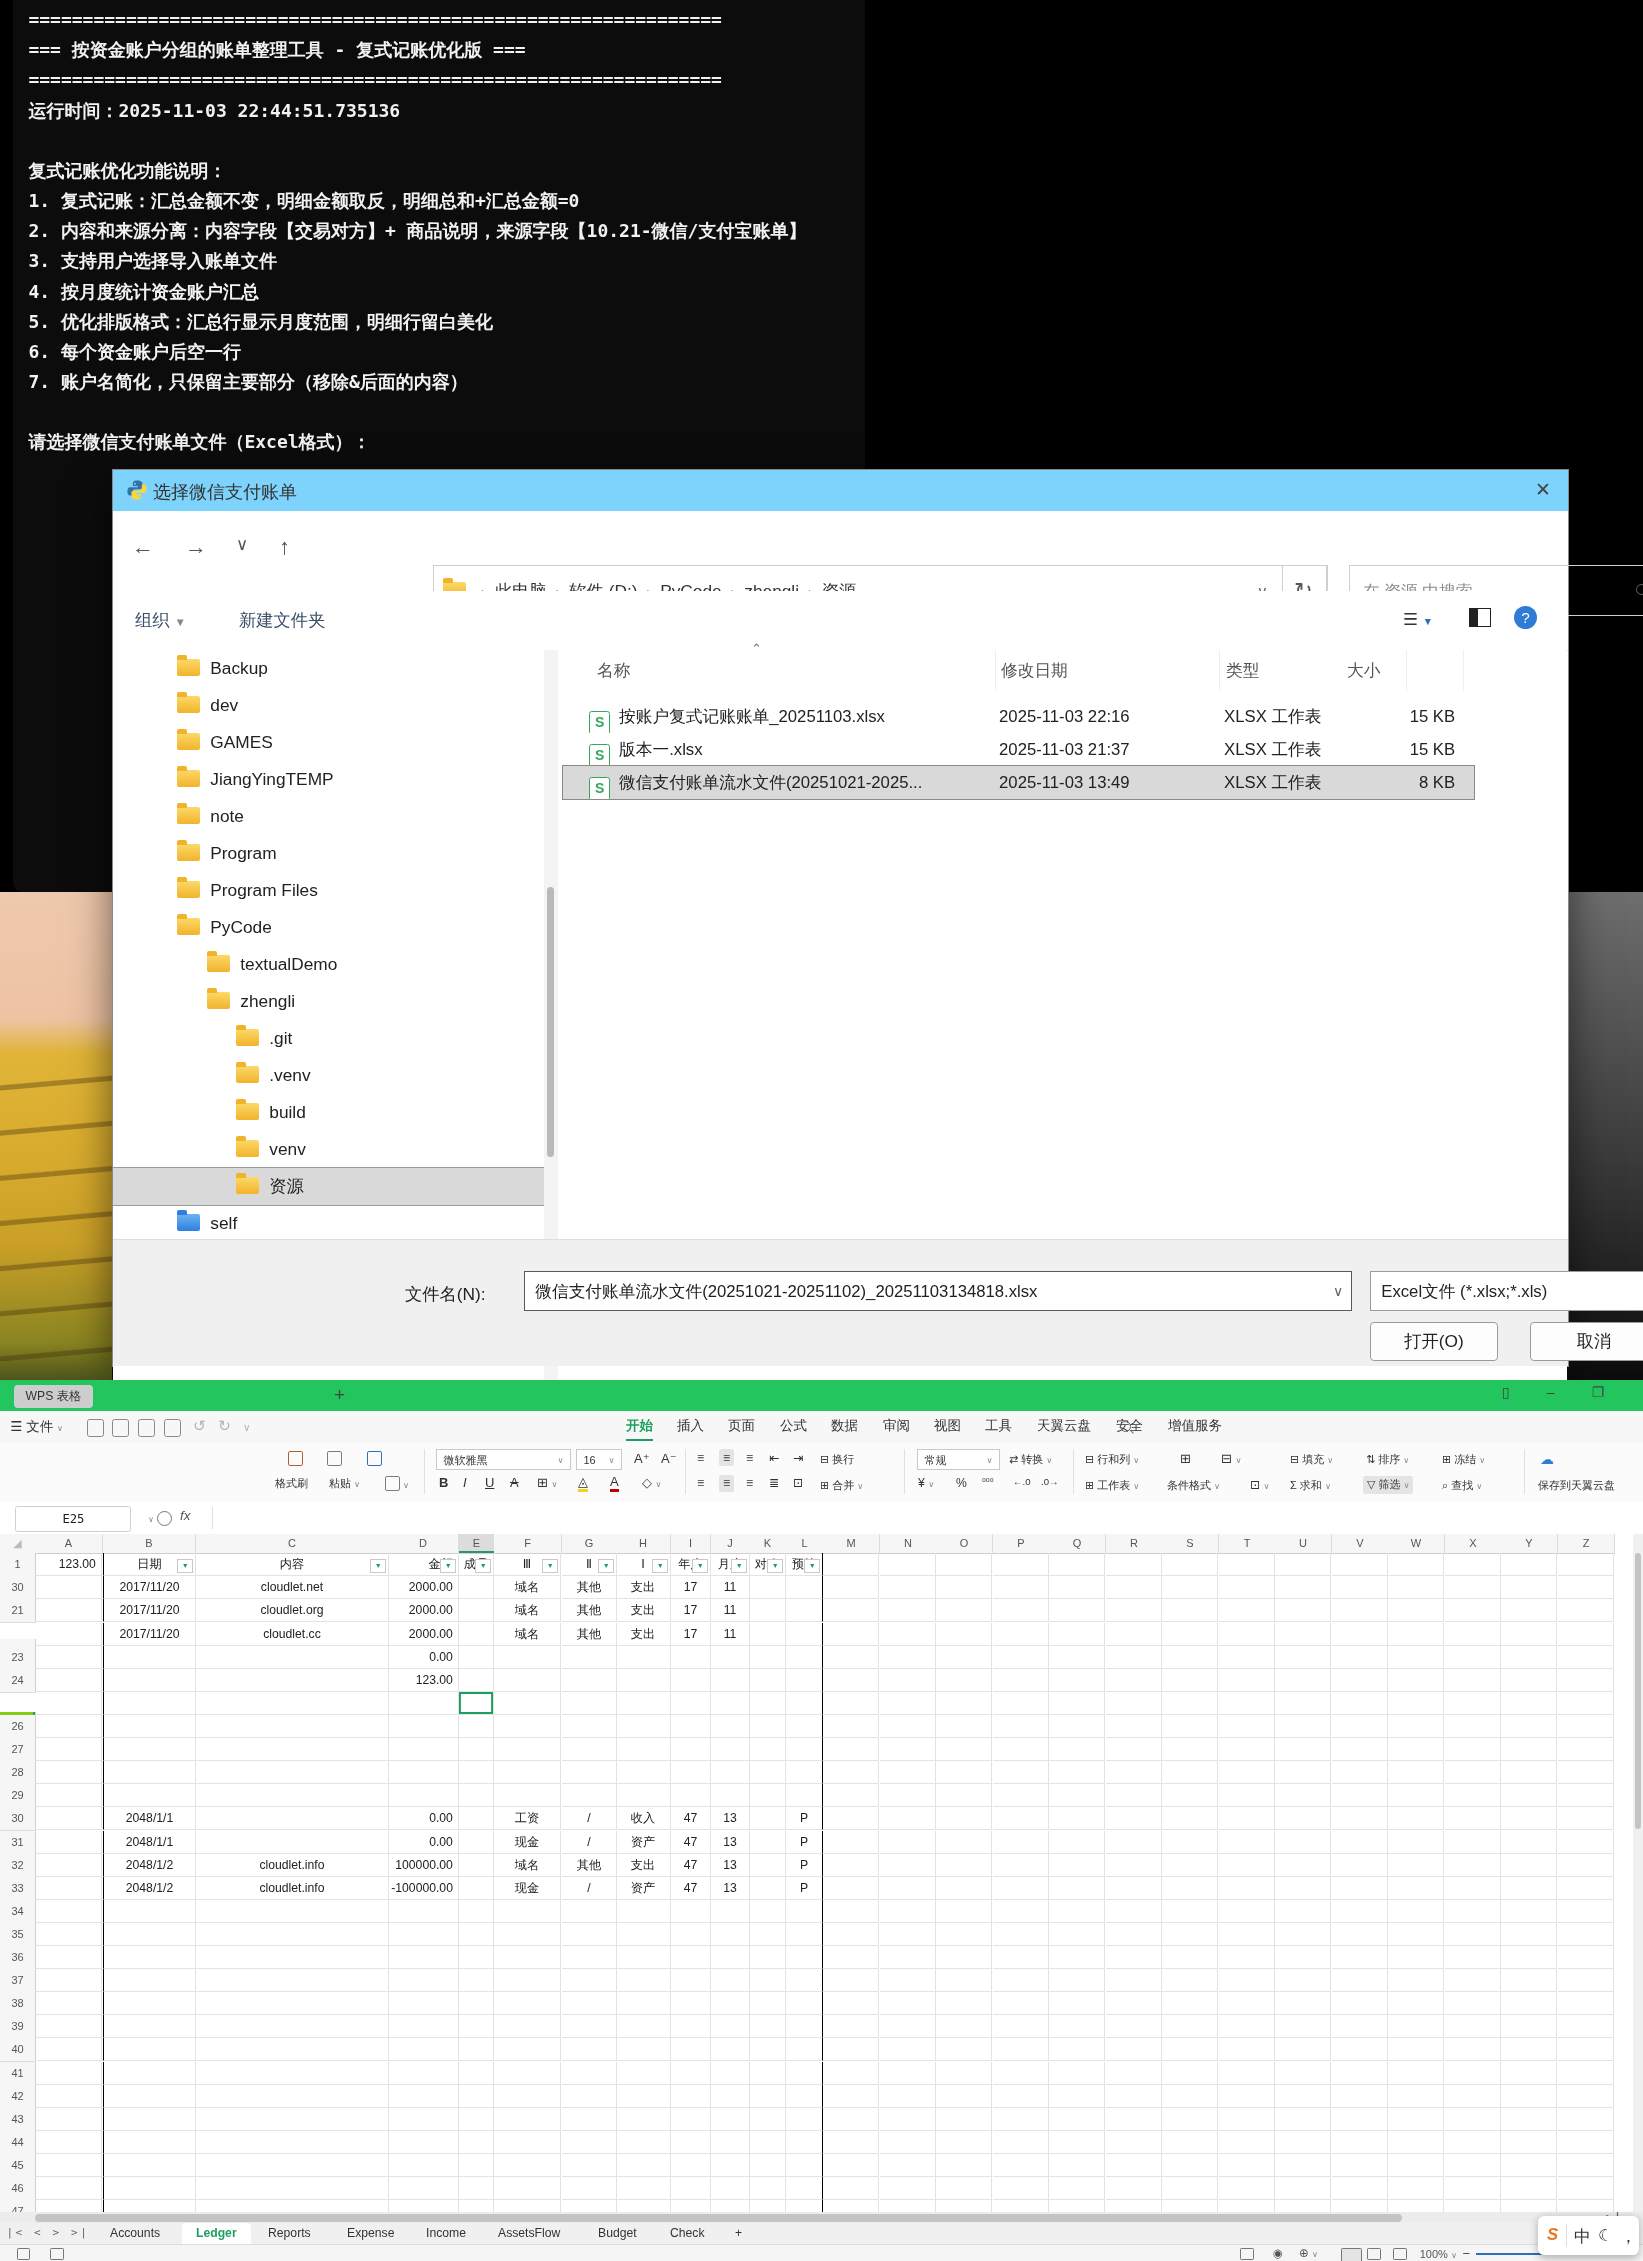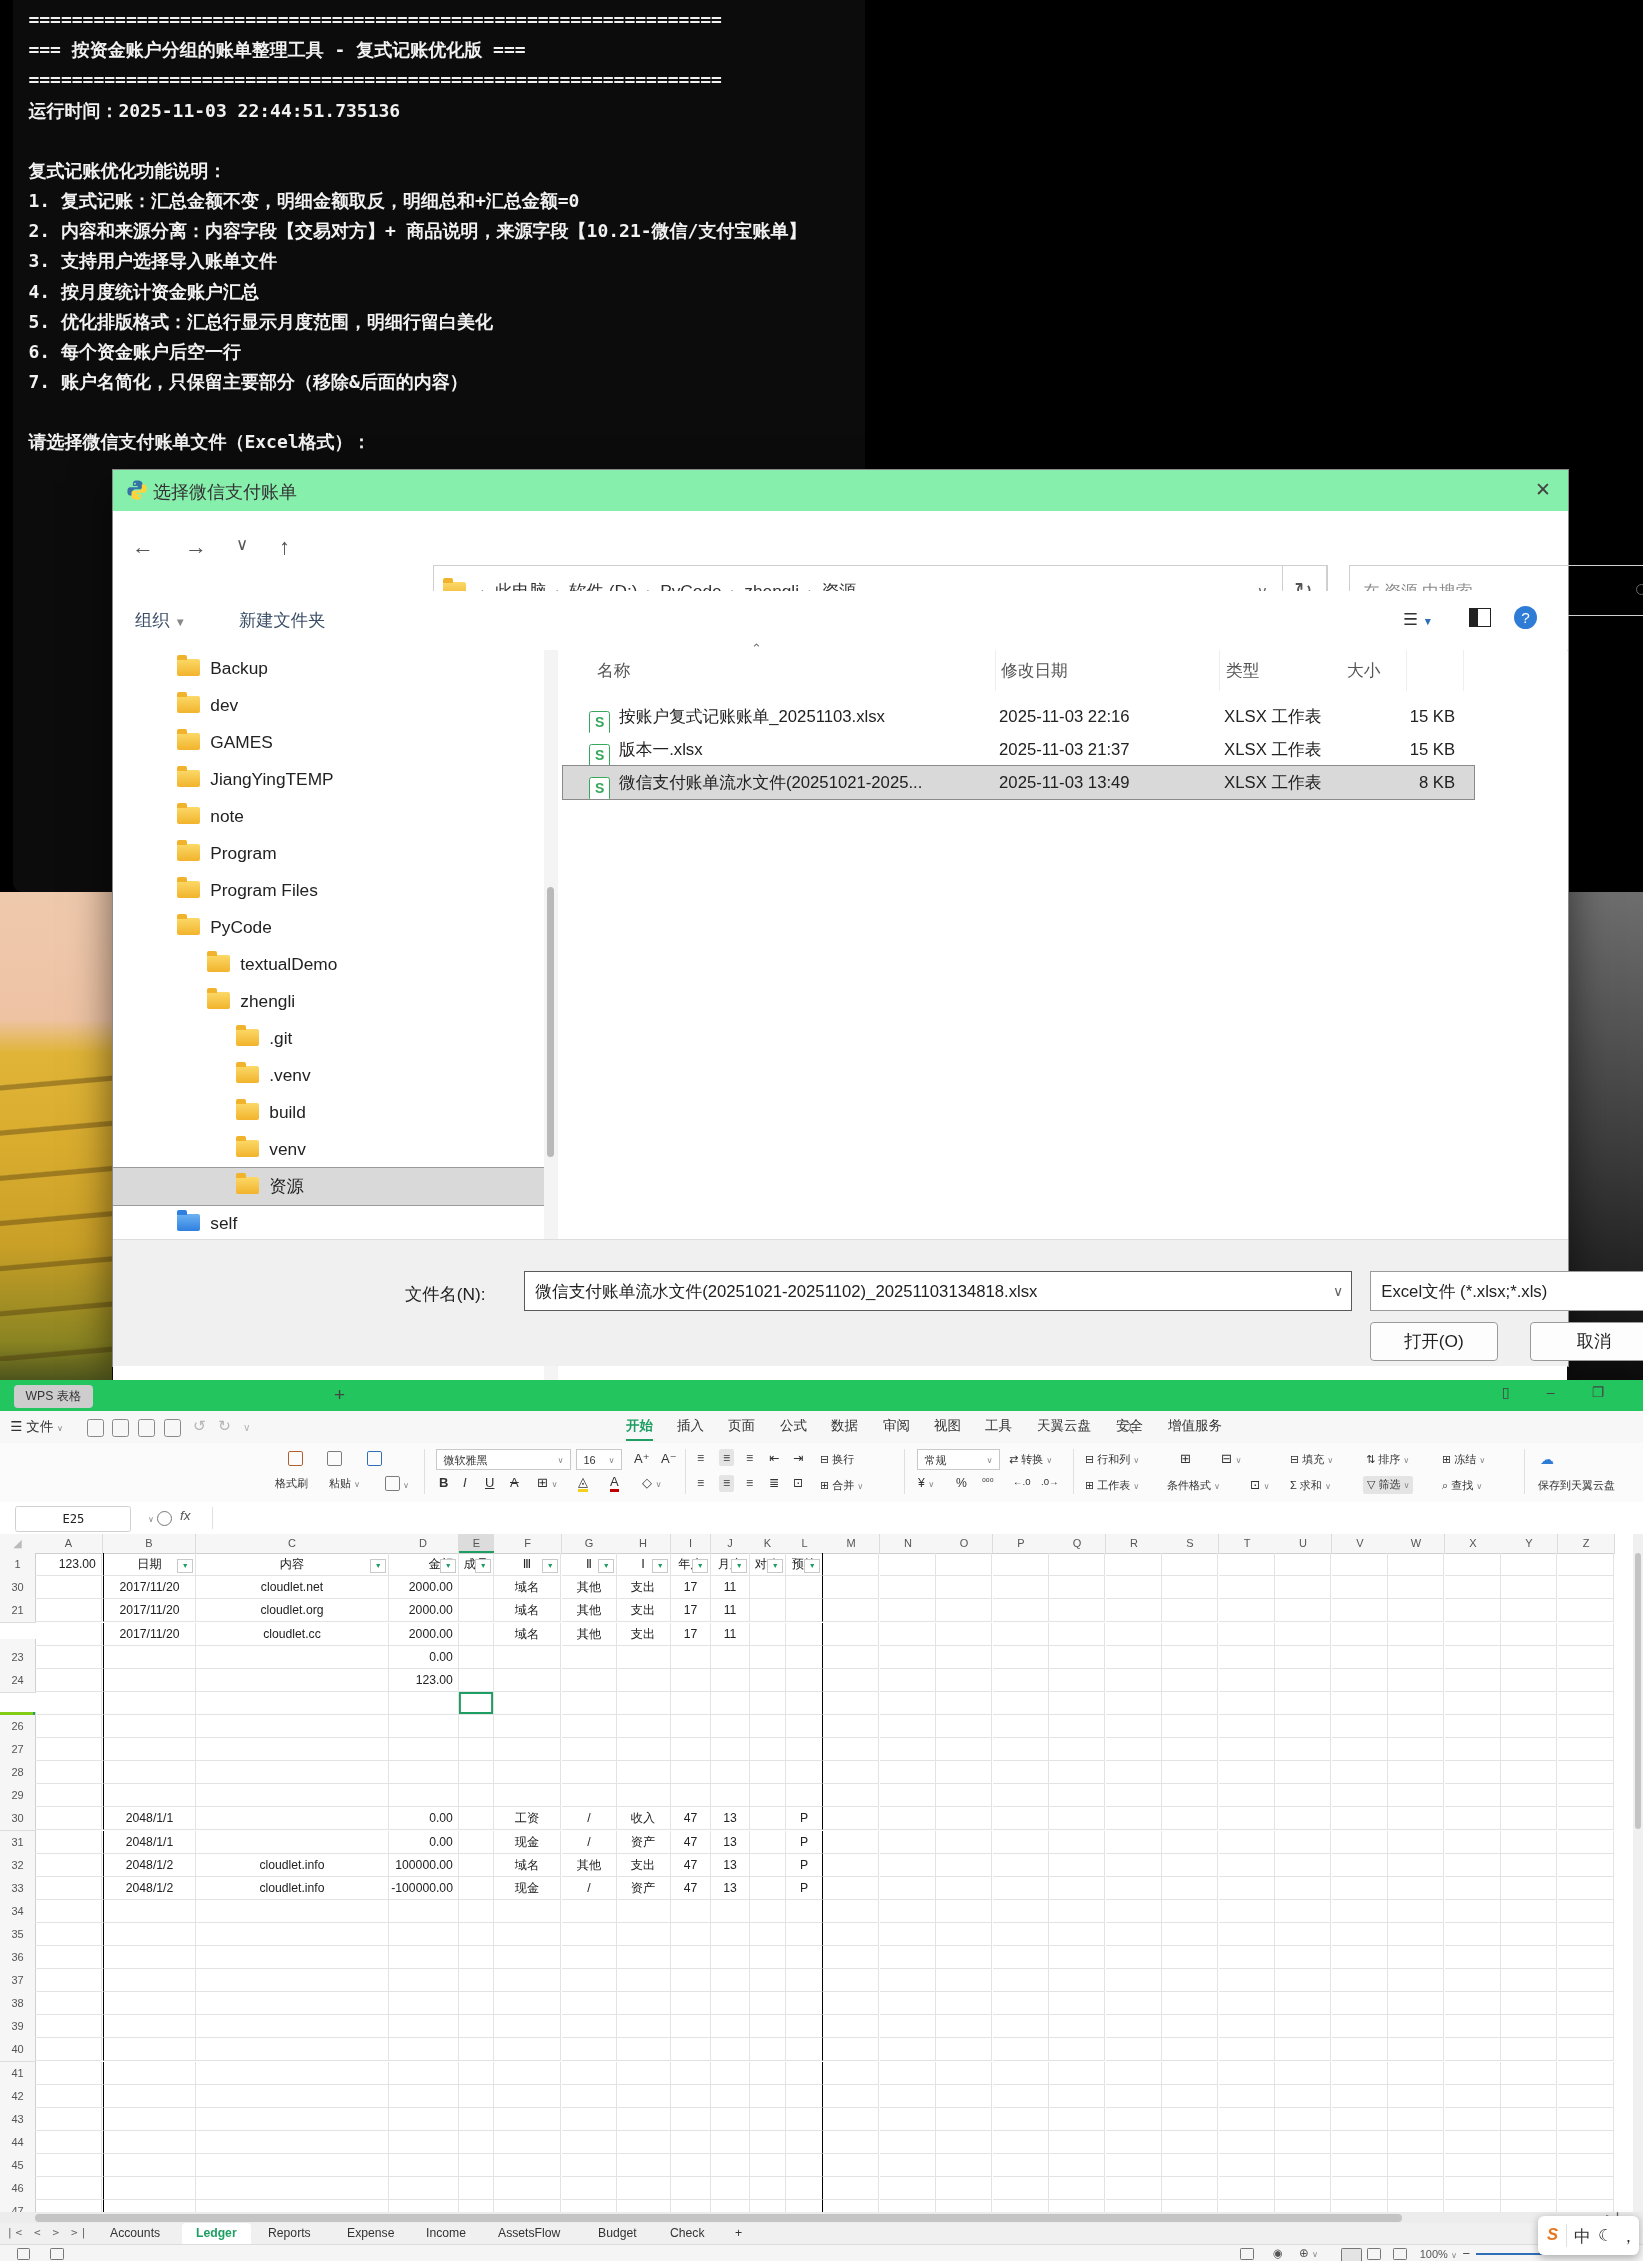--- a/index.html
+++ b/index.html
@@ -16,21 +16,21 @@
      background:repeating-linear-gradient(175deg,transparent 0 16.7px,rgba(60,40,10,.35) 18px 22px,transparent 23px 45px);}
   
   #terminal{left:13px;top:0;width:852px;height:892px;background:#0c0c0c;
             border-bottom-left-radius:9px;border-bottom-right-radius:9px;
             font-family:"DejaVu Sans Mono","Liberation Mono",monospace;
             color:#f2f2f2;font-weight:bold;font-size:18px;overflow:hidden;}
   #terminal .tl{position:absolute;left:15.4px;white-space:nowrap;height:30px;line-height:30px;}
   
   #dlg{left:112px;top:469px;width:1455px;height:896px;background:#fff;
        border:0.6px solid #888;box-shadow:0 11.6px 39px rgba(0,0,0,.55);font-size:17.3px;color:#222;}
-  #dlg-title{position:absolute;left:0;top:0;width:100%;height:41px;background:#86efac;}
+  #dlg-title{position:absolute;left:0;top:0;width:100%;height:41px;background:#7dd3fc;}
   #dlg-title .cap{position:absolute;left:40px;top:9.6px;font-size:18px;color:#333;}
   #dlg-close{position:absolute;right:10.3px;top:6.4px;width:29.5px;height:27px;text-align:center;
              line-height:27px;font-size:19px;color:#444;}
   #dlg-nav{position:absolute;left:0;top:41px;width:100%;height:80px;background:#fff;}
   .navbtn{position:absolute;top:23px;font-size:22px;color:#555;}
   #addr{position:absolute;left:320px;top:54px;width:893px;height:51px;border:0.6px solid #cfcfcf;
         background:#fff;line-height:51px;white-space:nowrap;overflow:hidden;}
   #addr .crumb{display:inline-block;padding:0 9px;color:#333;}
   #addr .sep{display:inline-block;color:#777;font-size:14px;}
   #addr-drop{position:absolute;left:1130px;top:54px;width:39px;height:51px;line-height:51px;

